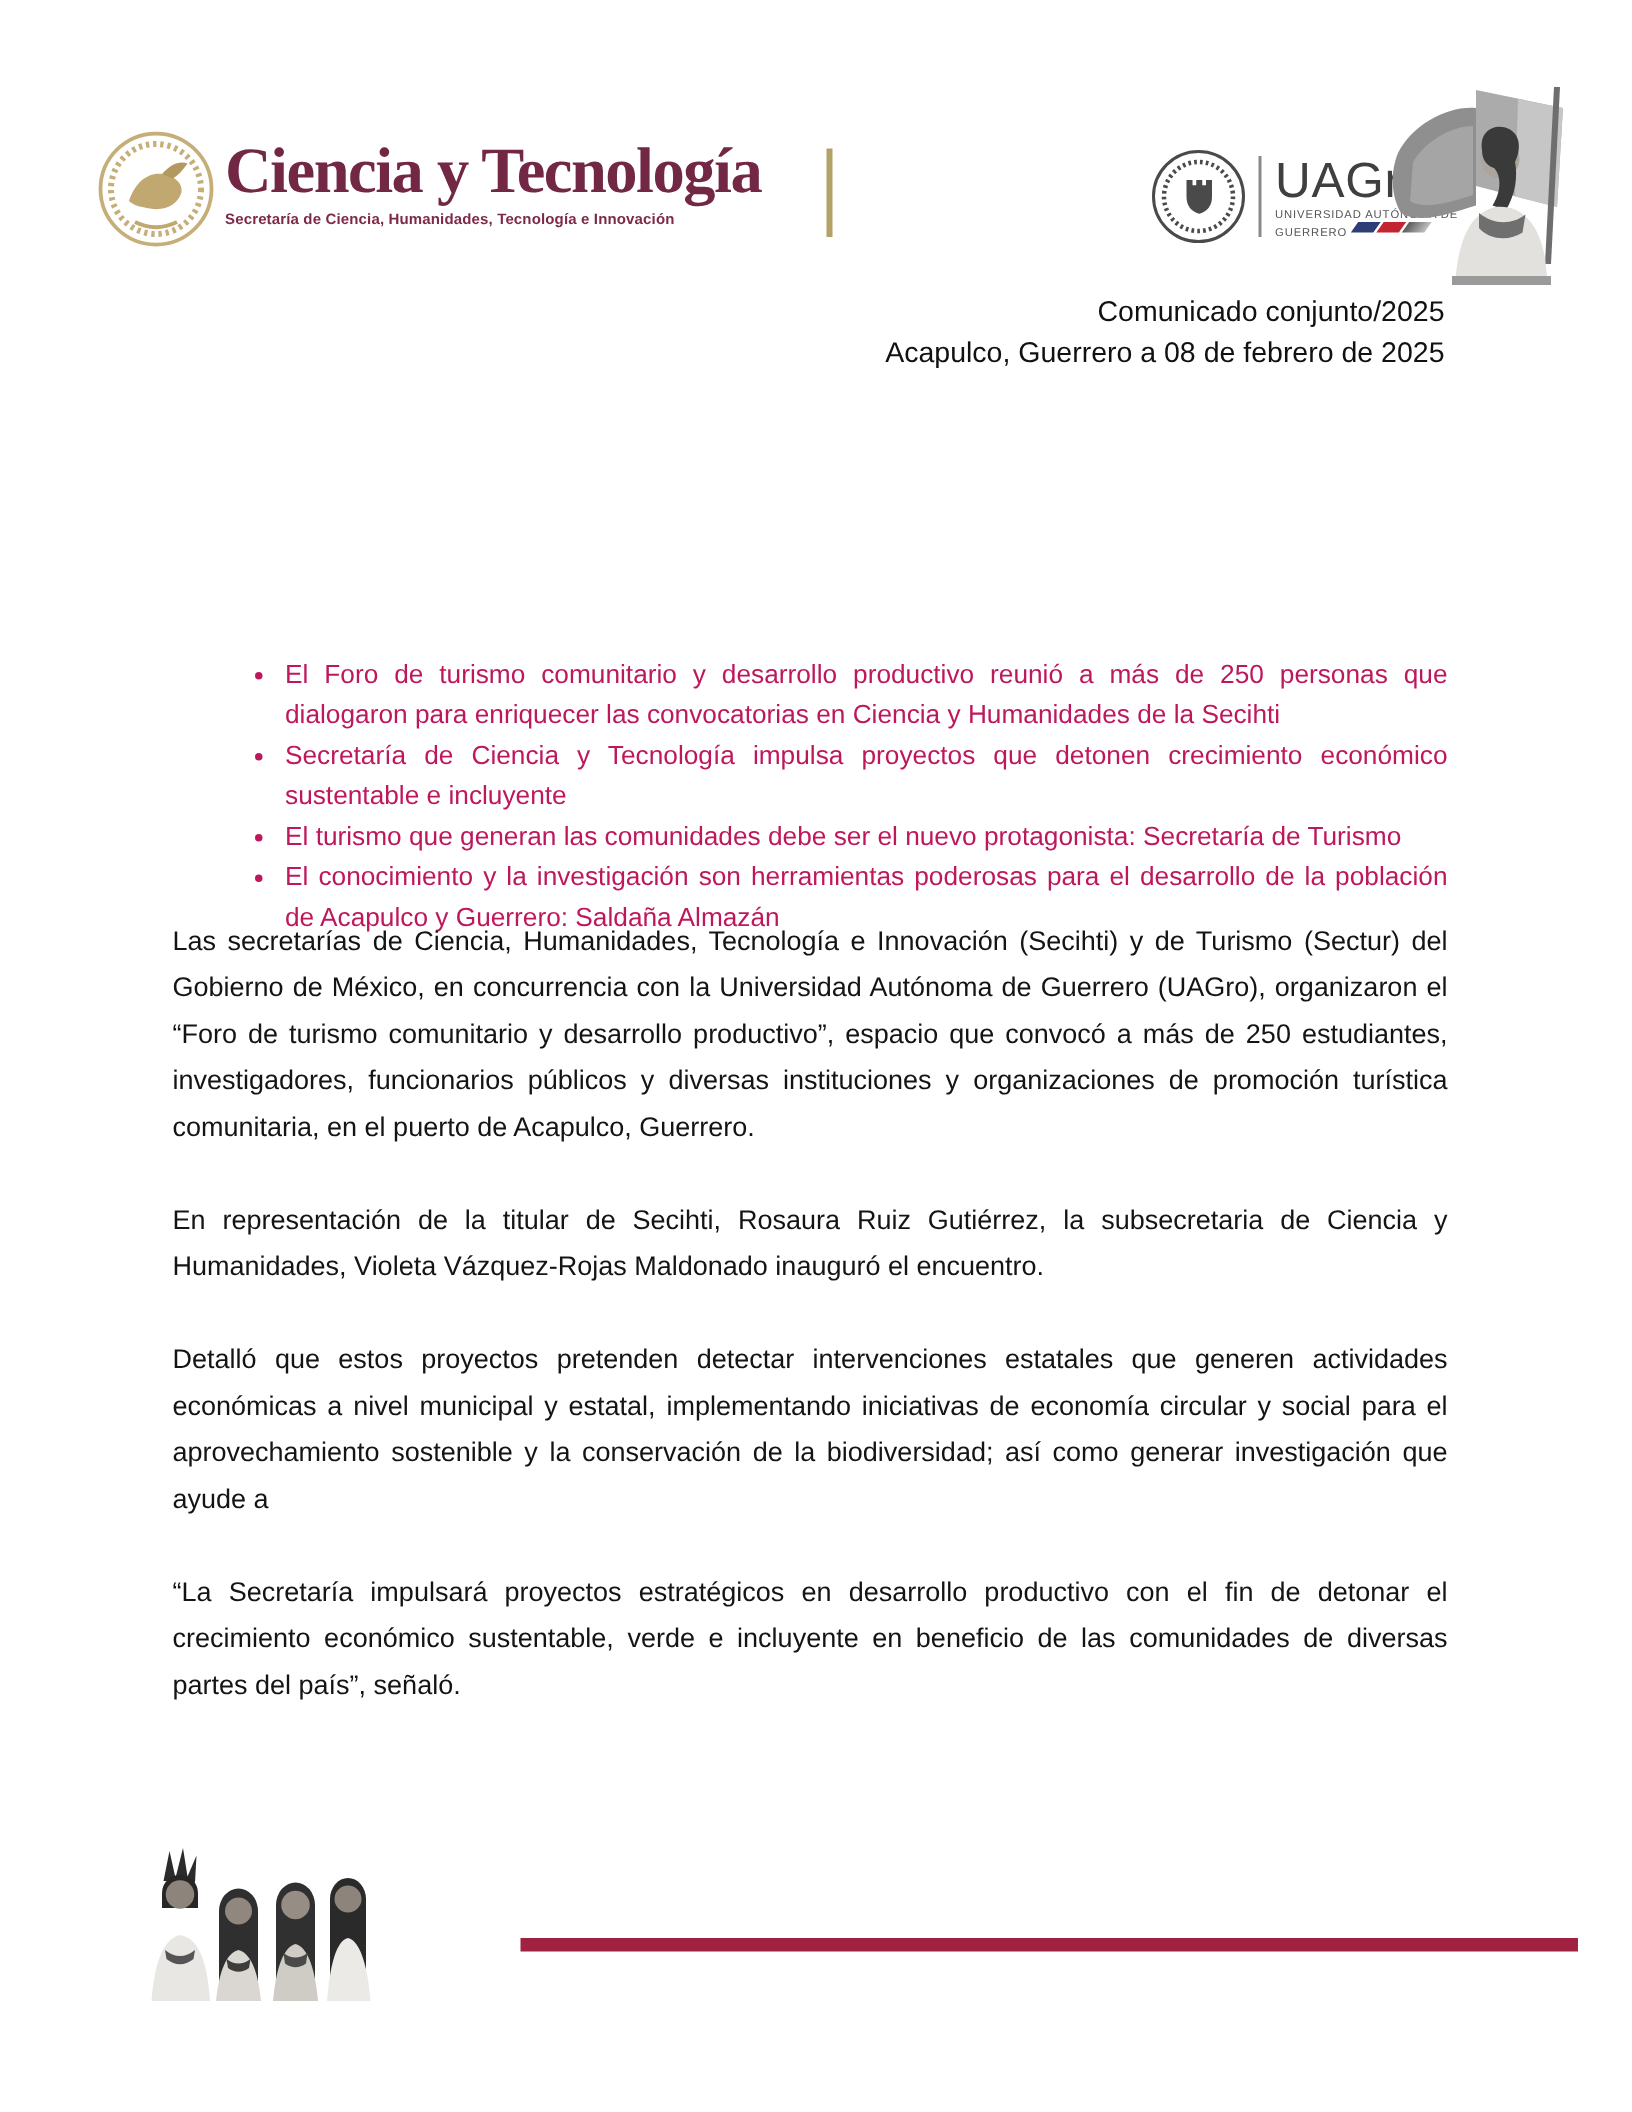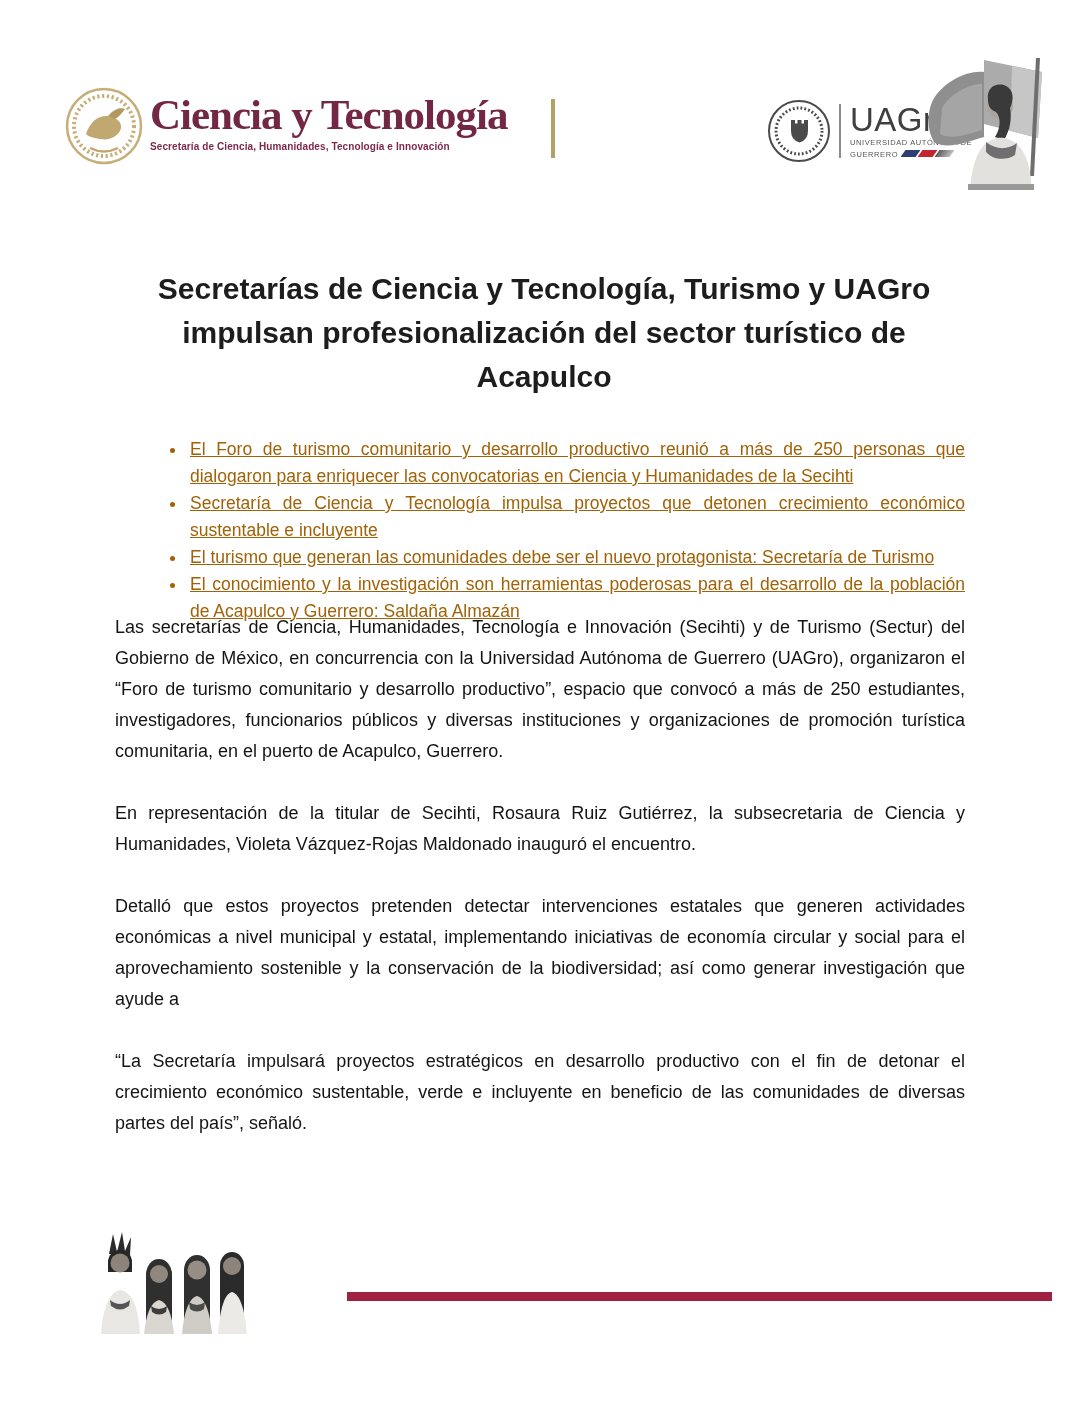--- a/index.html
+++ b/index.html
@@ -25,21 +25,21 @@
     font-family:"Liberation Serif", serif; font-weight:bold;
     font-size:42px; line-height:44px; letter-spacing:-1px; color:#722744; white-space:nowrap;
   }
   .sectur-sub { font-size:11.5px; font-weight:bold; color:#7d2a4a; margin-top:2px; white-space:nowrap; }
 
   .uagro { position:absolute; left:766px; top:98px; display:flex; align-items:center; }
   .uagro-seal { width:66px; height:66px; }
   .uagro-vline { width:2px; height:54px; background:#8a8a8a; margin:0 9px 0 7px; }
   .uagro-title { font-size:33px; line-height:32px; color:#3f3f3f; letter-spacing:0.5px; white-space:nowrap; }
   .uagro-sub { font-size:7.5px; color:#555555; letter-spacing:0.6px; margin-top:2px; white-space:nowrap; }
-  .uagro-row { display:flex; align-items:center; gap:5px; margin-top:1px; }
+  .uagro-row { display:flex; gap:5px; margin-top:1px; }
   .uagro-stripes { display:flex; gap:2px; }
   .stripe { display:inline-block; width:15px; height:7px; transform:skewX(-35deg); }
   .stripe-blue { background:#2c3e75; }
   .stripe-red  { background:#c22430; }
   .stripe-gray { background:linear-gradient(90deg,#5a5a5a,#c0c0c0); }
 
   .flag-woman { position:absolute; left:922px; top:42px; width:146px; height:150px; }
 
   
   .meta { position:absolute; top:195px; right:125px; text-align:right; font-size:19px; line-height:27px; color:#111111; }
@@ -47,21 +47,21 @@
   
   .doc-title {
     position:absolute; top:267px; left:122px; width:844px; margin:0;
     text-align:center; font-size:30px; line-height:44px; font-weight:bold; color:#1d1d1d;
   }
 
   
   .bullets {
     position:absolute; top:436px; left:155px; width:778px; margin:0;
     padding:0 0 0 32px; list-style:disc outside;
-    font-size:17.5px; line-height:27px; text-align:justify; color:#a16207;text-decoration:underline;
+    font-size:17.5px; line-height:27px; text-align:justify; color:#be185d;
   }
   .bullets li { padding-left:3px; }
 
   
   .body-text { position:absolute; top:612px; left:115px; width:850px; font-size:18px; line-height:31px; text-align:justify; color:#141414; }
   .body-text p { margin:0 0 31px 0; }
 
   
   .footer-women { position:absolute; left:96px; top:1230px; width:154px; height:104px; }
   .year-block {
@@ -121,22 +121,25 @@
     <path d="M62,18 L120,30 L116,96 L62,82 Z" fill="#ababab"></path>
     <path d="M90,24 L120,30 L116,96 L88,89 Z" fill="#c6c6c6"></path>
     <path d="M118,16 L112,134 L108,134 L114,16 Z" fill="#6e6e6e"></path>
     <circle cx="78" cy="64" r="13" fill="#aca59b"></circle>
     <path d="M66,58 C64,44 76,40 84,44 C92,48 92,58 88,66 C90,76 88,88 82,98 L73,95 C80,84 78,74 74,70 C68,68 66,63 66,58 Z" fill="#3a3a3a"></path>
     <path d="M48,148 C50,118 58,100 75,96 C93,94 104,108 108,130 L110,148 Z" fill="#e3e1de"></path>
     <path d="M64,100 C74,108 86,108 95,101 L93,113 C84,119 71,118 64,110 Z" fill="#6f6f6f"></path>
     <rect x="46" y="142" width="66" height="6" fill="#9a9a9a"></rect>
   </svg>
 
+  <div class="meta">
+    <div>Comunicado conjunto/2025</div>
+    <div>Acapulco, Guerrero a 08 de febrero de 2025</div>
+  </div>
 
-  <h1 class="doc-title">Secretarías de Ciencia y Tecnología, Turismo y UAGro impulsan profesionalización del sector turístico de Acapulco</h1>
 
   <ul class="bullets">
     <li>El Foro de turismo comunitario y desarrollo productivo reunió a más de 250 personas que dialogaron para enriquecer las convocatorias en Ciencia y Humanidades de la Secihti</li>
     <li>Secretaría de Ciencia y Tecnología impulsa proyectos que detonen crecimiento económico sustentable e incluyente</li>
     <li>El turismo que generan las comunidades debe ser el nuevo protagonista: Secretaría de Turismo</li>
     <li>El conocimiento y la investigación son herramientas poderosas para el desarrollo de la población de Acapulco y Guerrero: Saldaña Almazán</li>
   </ul>
 
   <div class="body-text">
     <p>Las secretarías de Ciencia, Humanidades, Tecnología e Innovación (Secihti) y de Turismo (Sectur) del Gobierno de México, en concurrencia con la Universidad Autónoma de Guerrero (UAGro), organizaron el “Foro de turismo comunitario y desarrollo productivo”, espacio que convocó a más de 250 estudiantes, investigadores, funcionarios públicos y diversas instituciones y organizaciones de promoción turística comunitaria, en el puerto de Acapulco, Guerrero.</p>

